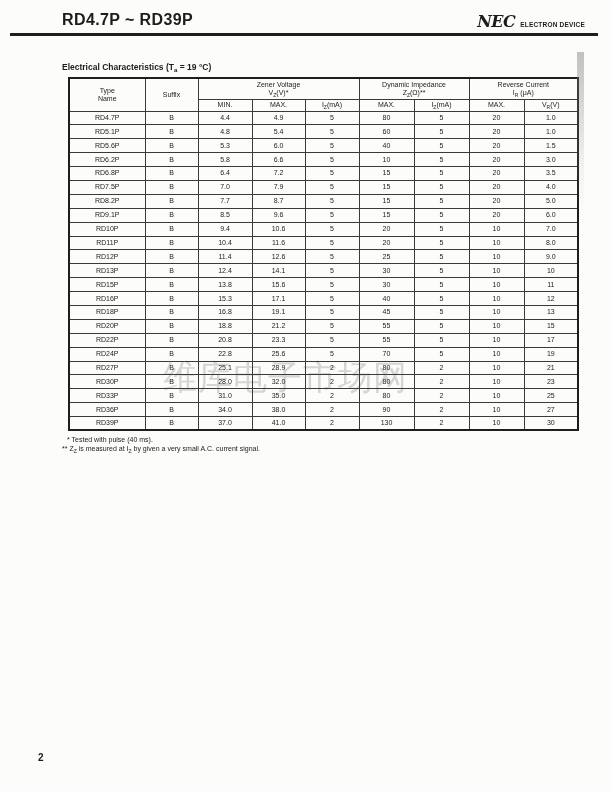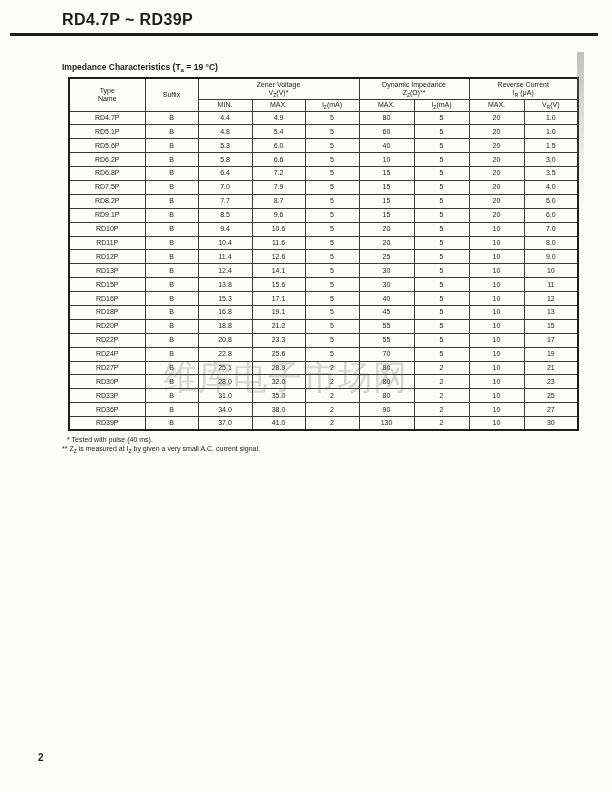--- a/index.html
+++ b/index.html
@@ -79,23 +79,27 @@
     background:linear-gradient(to bottom, rgba(120,120,120,0.45), rgba(160,160,160,0.12) 70%, rgba(160,160,160,0));
     pointer-events:none;
   }
 </style>
 </head>
 <body>
 
 <div class="page">
 
   <div class="doc-title">RD4.7P ~ RD39P</div>
+  <div class="brand">
+    <span class="brand-nec">NEC</span>
+    <span class="brand-suffix">ELECTRON DEVICE</span>
+  </div>
   <div class="top-rule"></div>
 
-  <div class="section-title"><span>Impedance Characteristics (T</span><sub>a</sub><span> = 19 °C)</span></div>
+  <div class="section-title"><span>Electrical Characteristics (T</span><sub>a</sub><span> = 19 °C)</span></div>
 
   <div class="watermark">维库电子市场网</div>
 
   <div class="table-wrap">
     <table class="ec">
       <colgroup>
         <col style="width:76px">
           <col style="width:53px">
         <col style="width:54px">
           <col style="width:53px">

